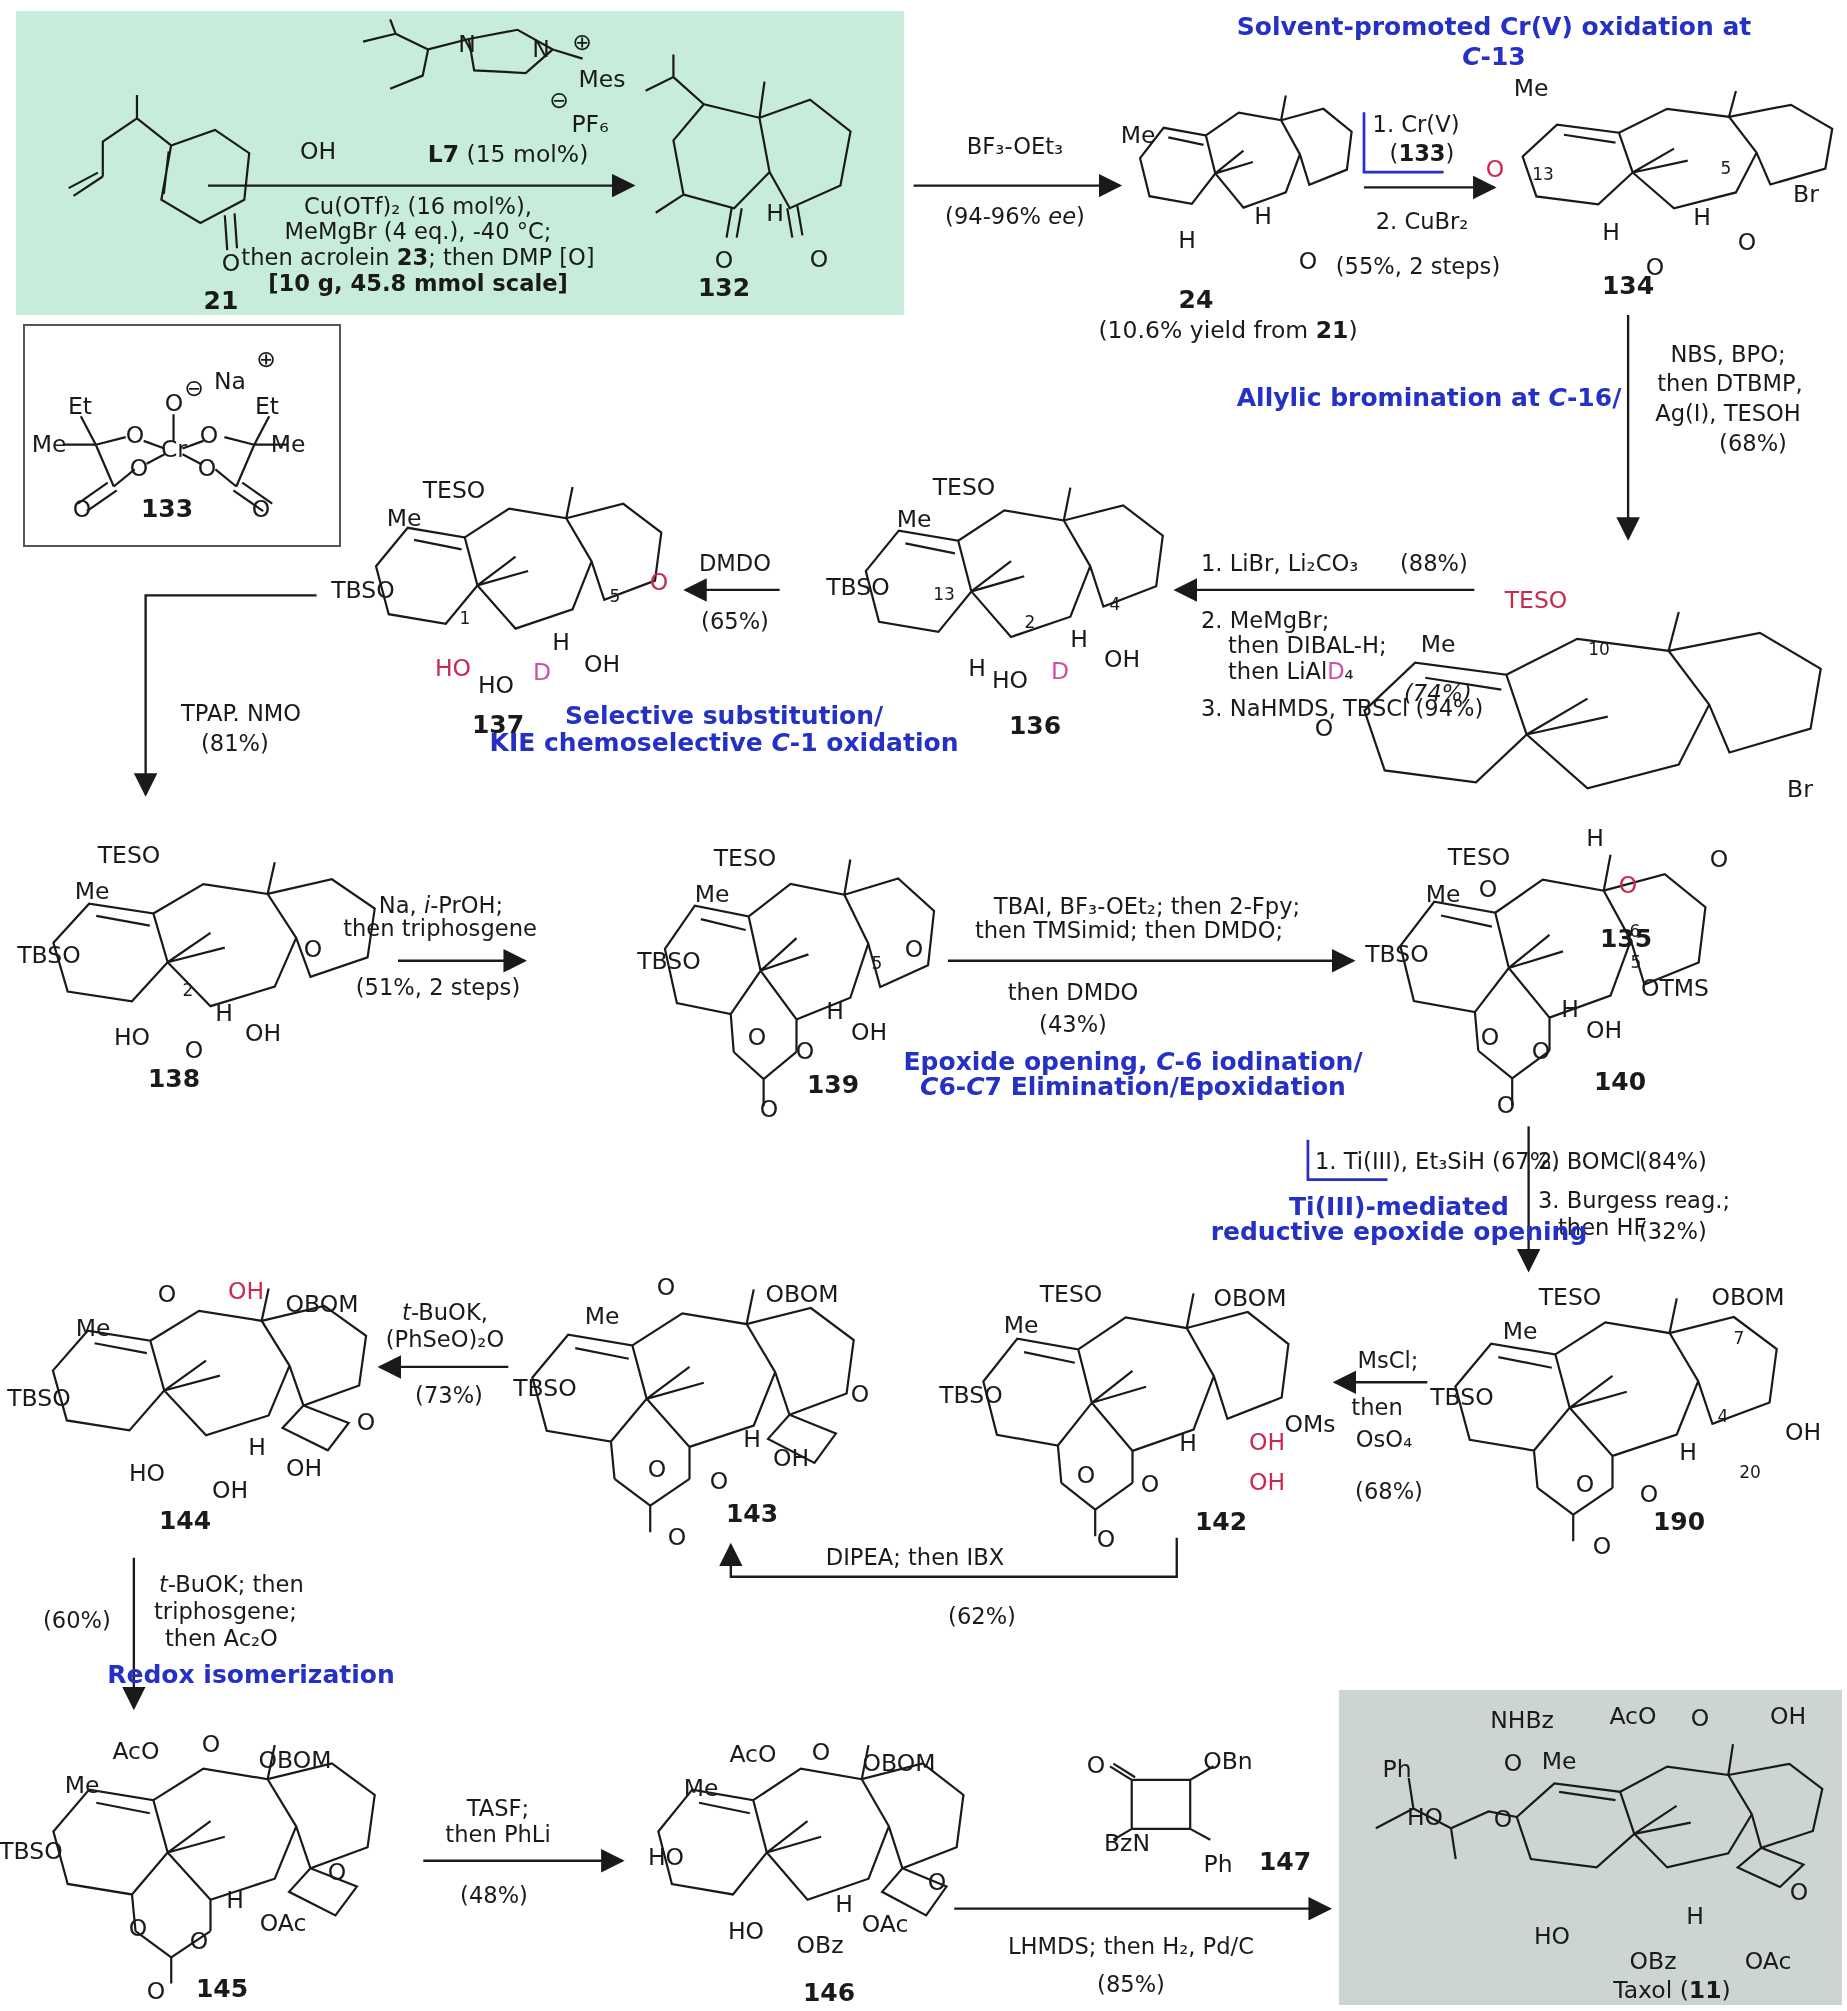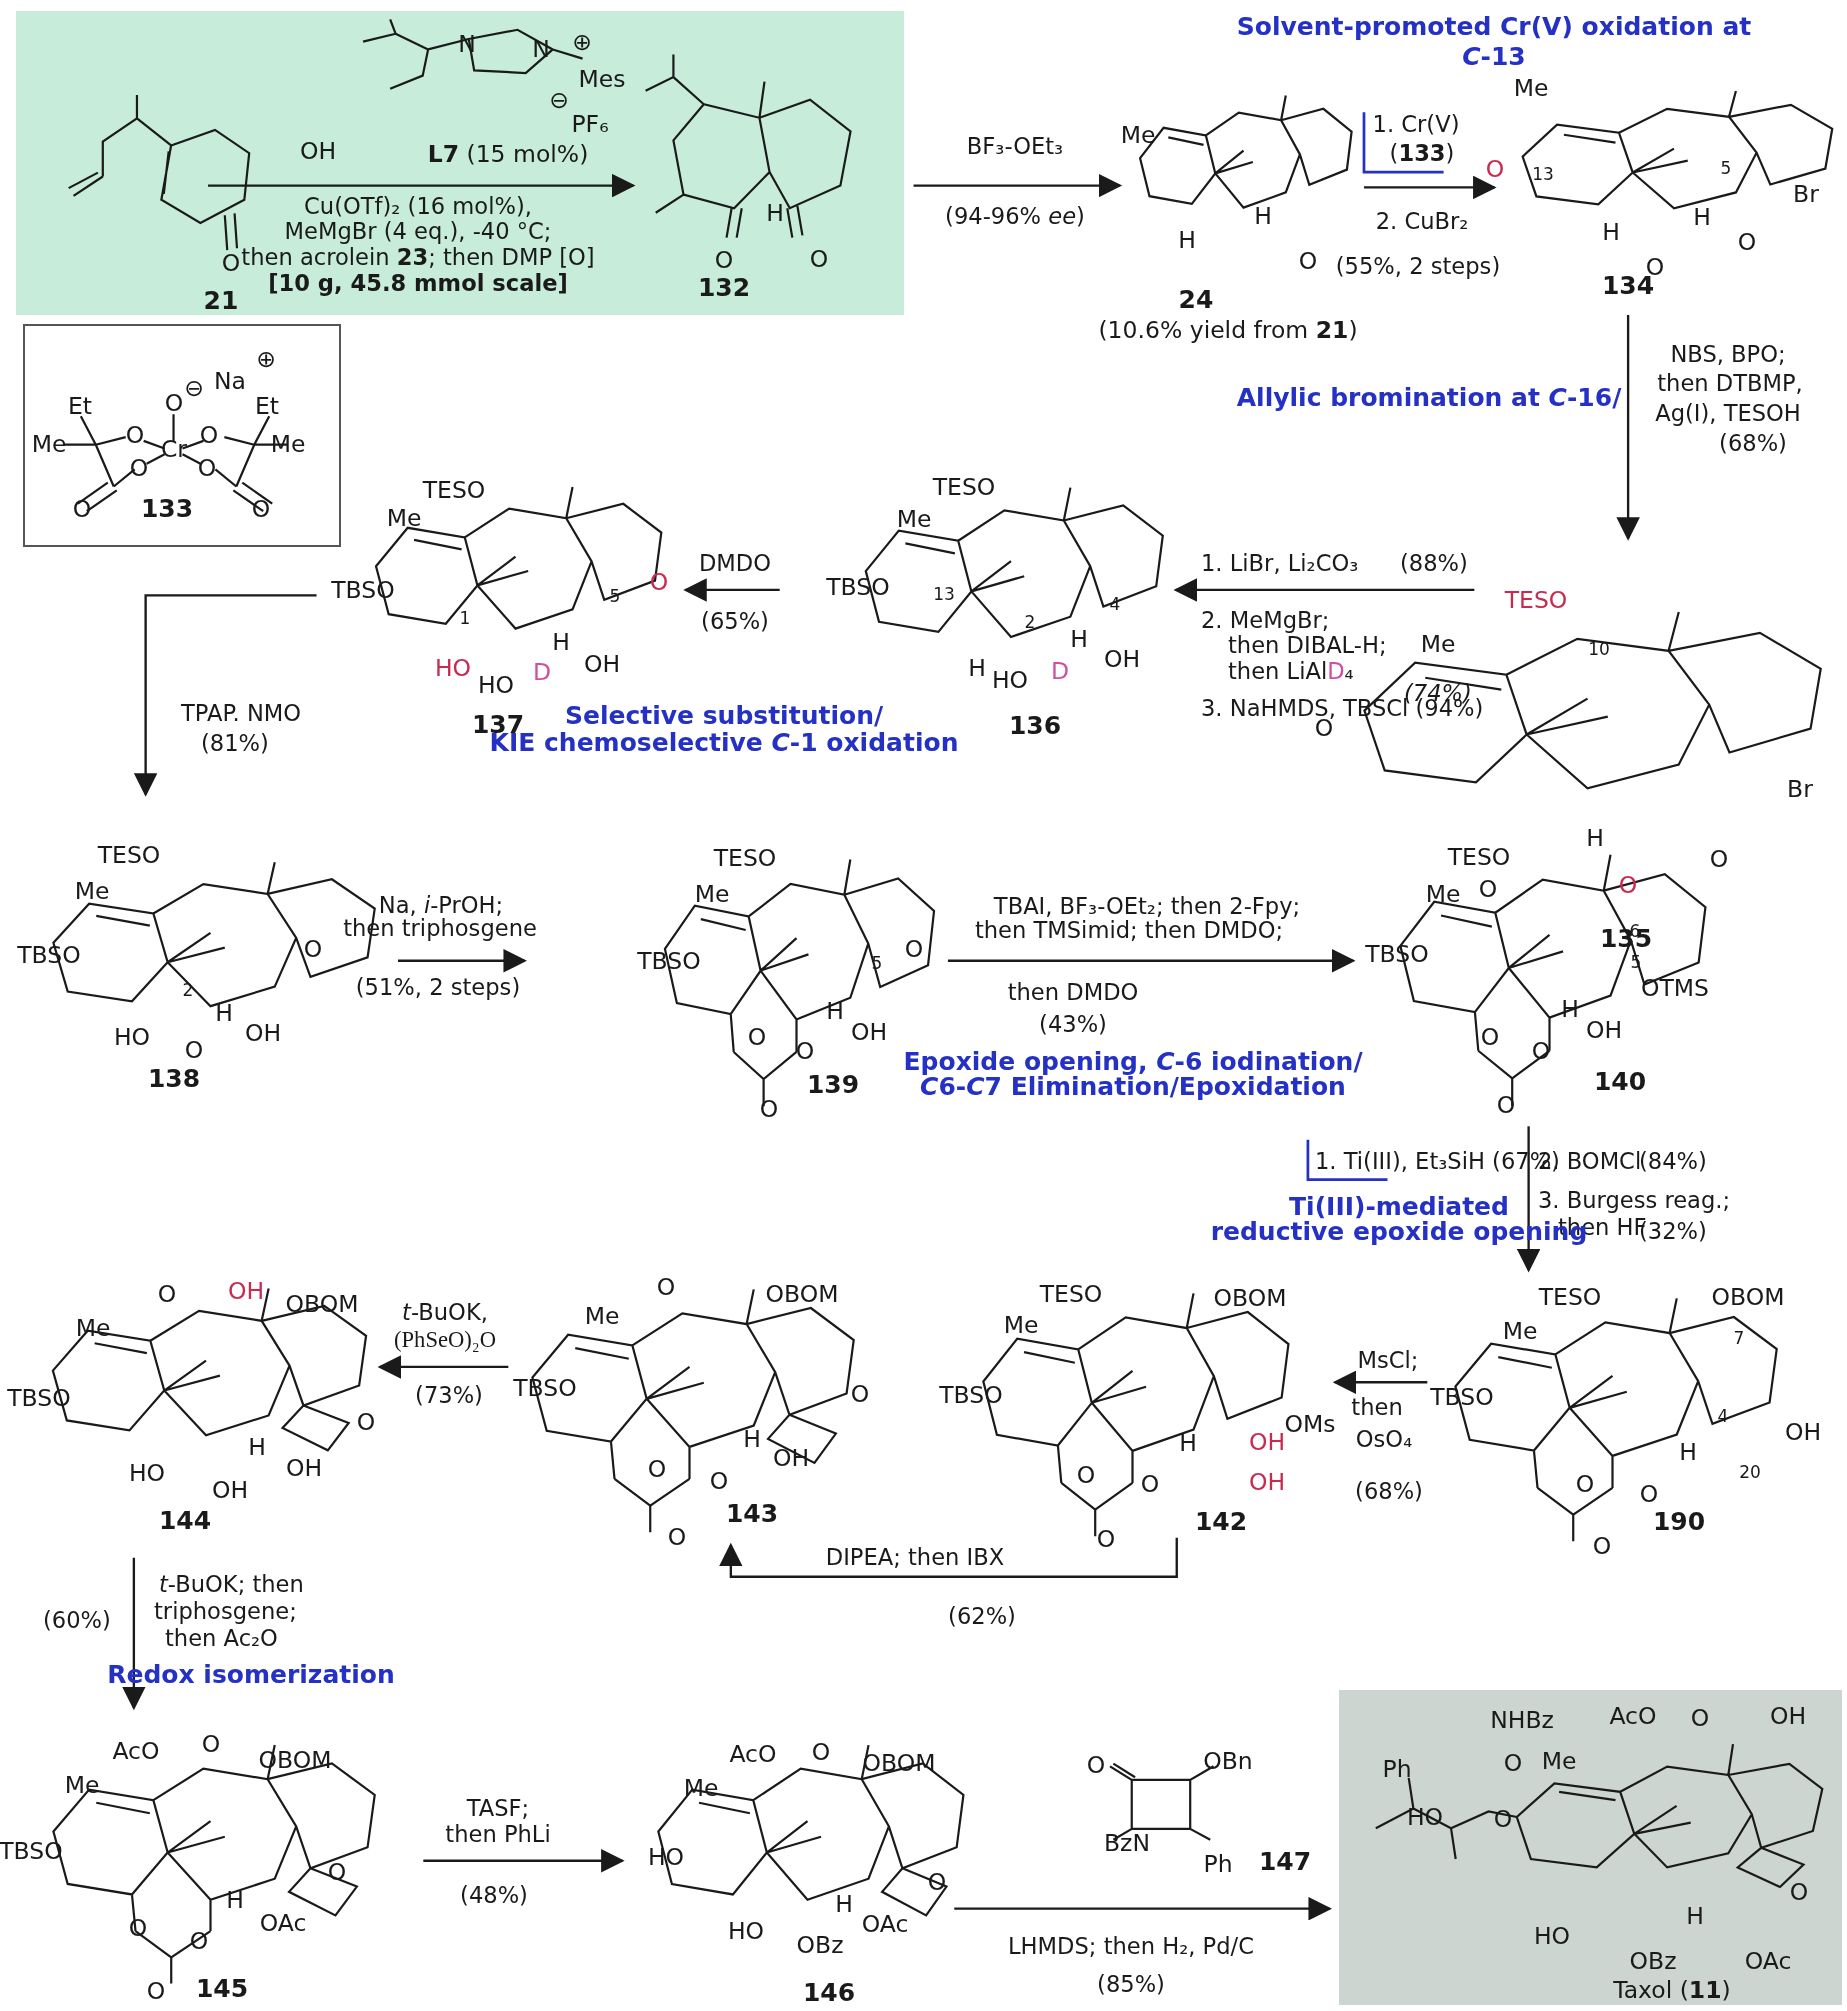--- a/index.html
+++ b/index.html
@@ -89,21 +89,21 @@
     <span class="txt cond l" style="left: 1538px; top: 1162px;">2. BOMCl</span>
     <span class="txt cond l" style="left: 1639px; top: 1162px;">(84%)</span>
     <span class="txt cond l" style="left: 1538px; top: 1201px;">3. Burgess reag.;</span>
     <span class="txt cond l" style="left: 1558px; top: 1228px;">then HF</span>
     <span class="txt cond l" style="left: 1639px; top: 1232px;">(32%)</span>
     <span class="txt cond" style="left: 1388px; top: 1361px;">MsCl;</span>
     <span class="txt cond" style="left: 1377px; top: 1408px;">then</span>
     <span class="txt cond" style="left: 1384px; top: 1440px;">OsO₄</span>
     <span class="txt cond" style="left: 1389px; top: 1492px;">(68%)</span>
     <span class="txt cond" style="left: 445px; top: 1313px;"><span class="i">t</span><span class="">-BuOK,</span></span>
-    <span class="txt cond" style="left: 445px; top: 1340px; font-family: Liberation Serif, serif;">(PhSeO)₂O</span>
+    <span class="txt cond" style="left: 445px; top: 1340px;">(PhSeO)₂O</span>
     <span class="txt cond" style="left: 449px; top: 1396px;">(73%)</span>
     <span class="txt cond" style="left: 915px; top: 1558px;">DIPEA; then IBX</span>
     <span class="txt cond" style="left: 982px; top: 1617px;">(62%)</span>
     <span class="txt cond l" style="left: 43px; top: 1621px;">(60%)</span>
     <span class="txt cond l" style="left: 159px; top: 1585px;"><span class="i">t</span><span class="">-BuOK; then</span></span>
     <span class="txt cond l" style="left: 154px; top: 1612px;">triphosgene;</span>
     <span class="txt cond l" style="left: 165px; top: 1639px;">then Ac₂O</span>
     <span class="txt cond" style="left: 498px; top: 1809px;">TASF;</span>
     <span class="txt cond" style="left: 498px; top: 1835px;">then PhLi</span>
     <span class="txt cond" style="left: 494px; top: 1896px;">(48%)</span>

